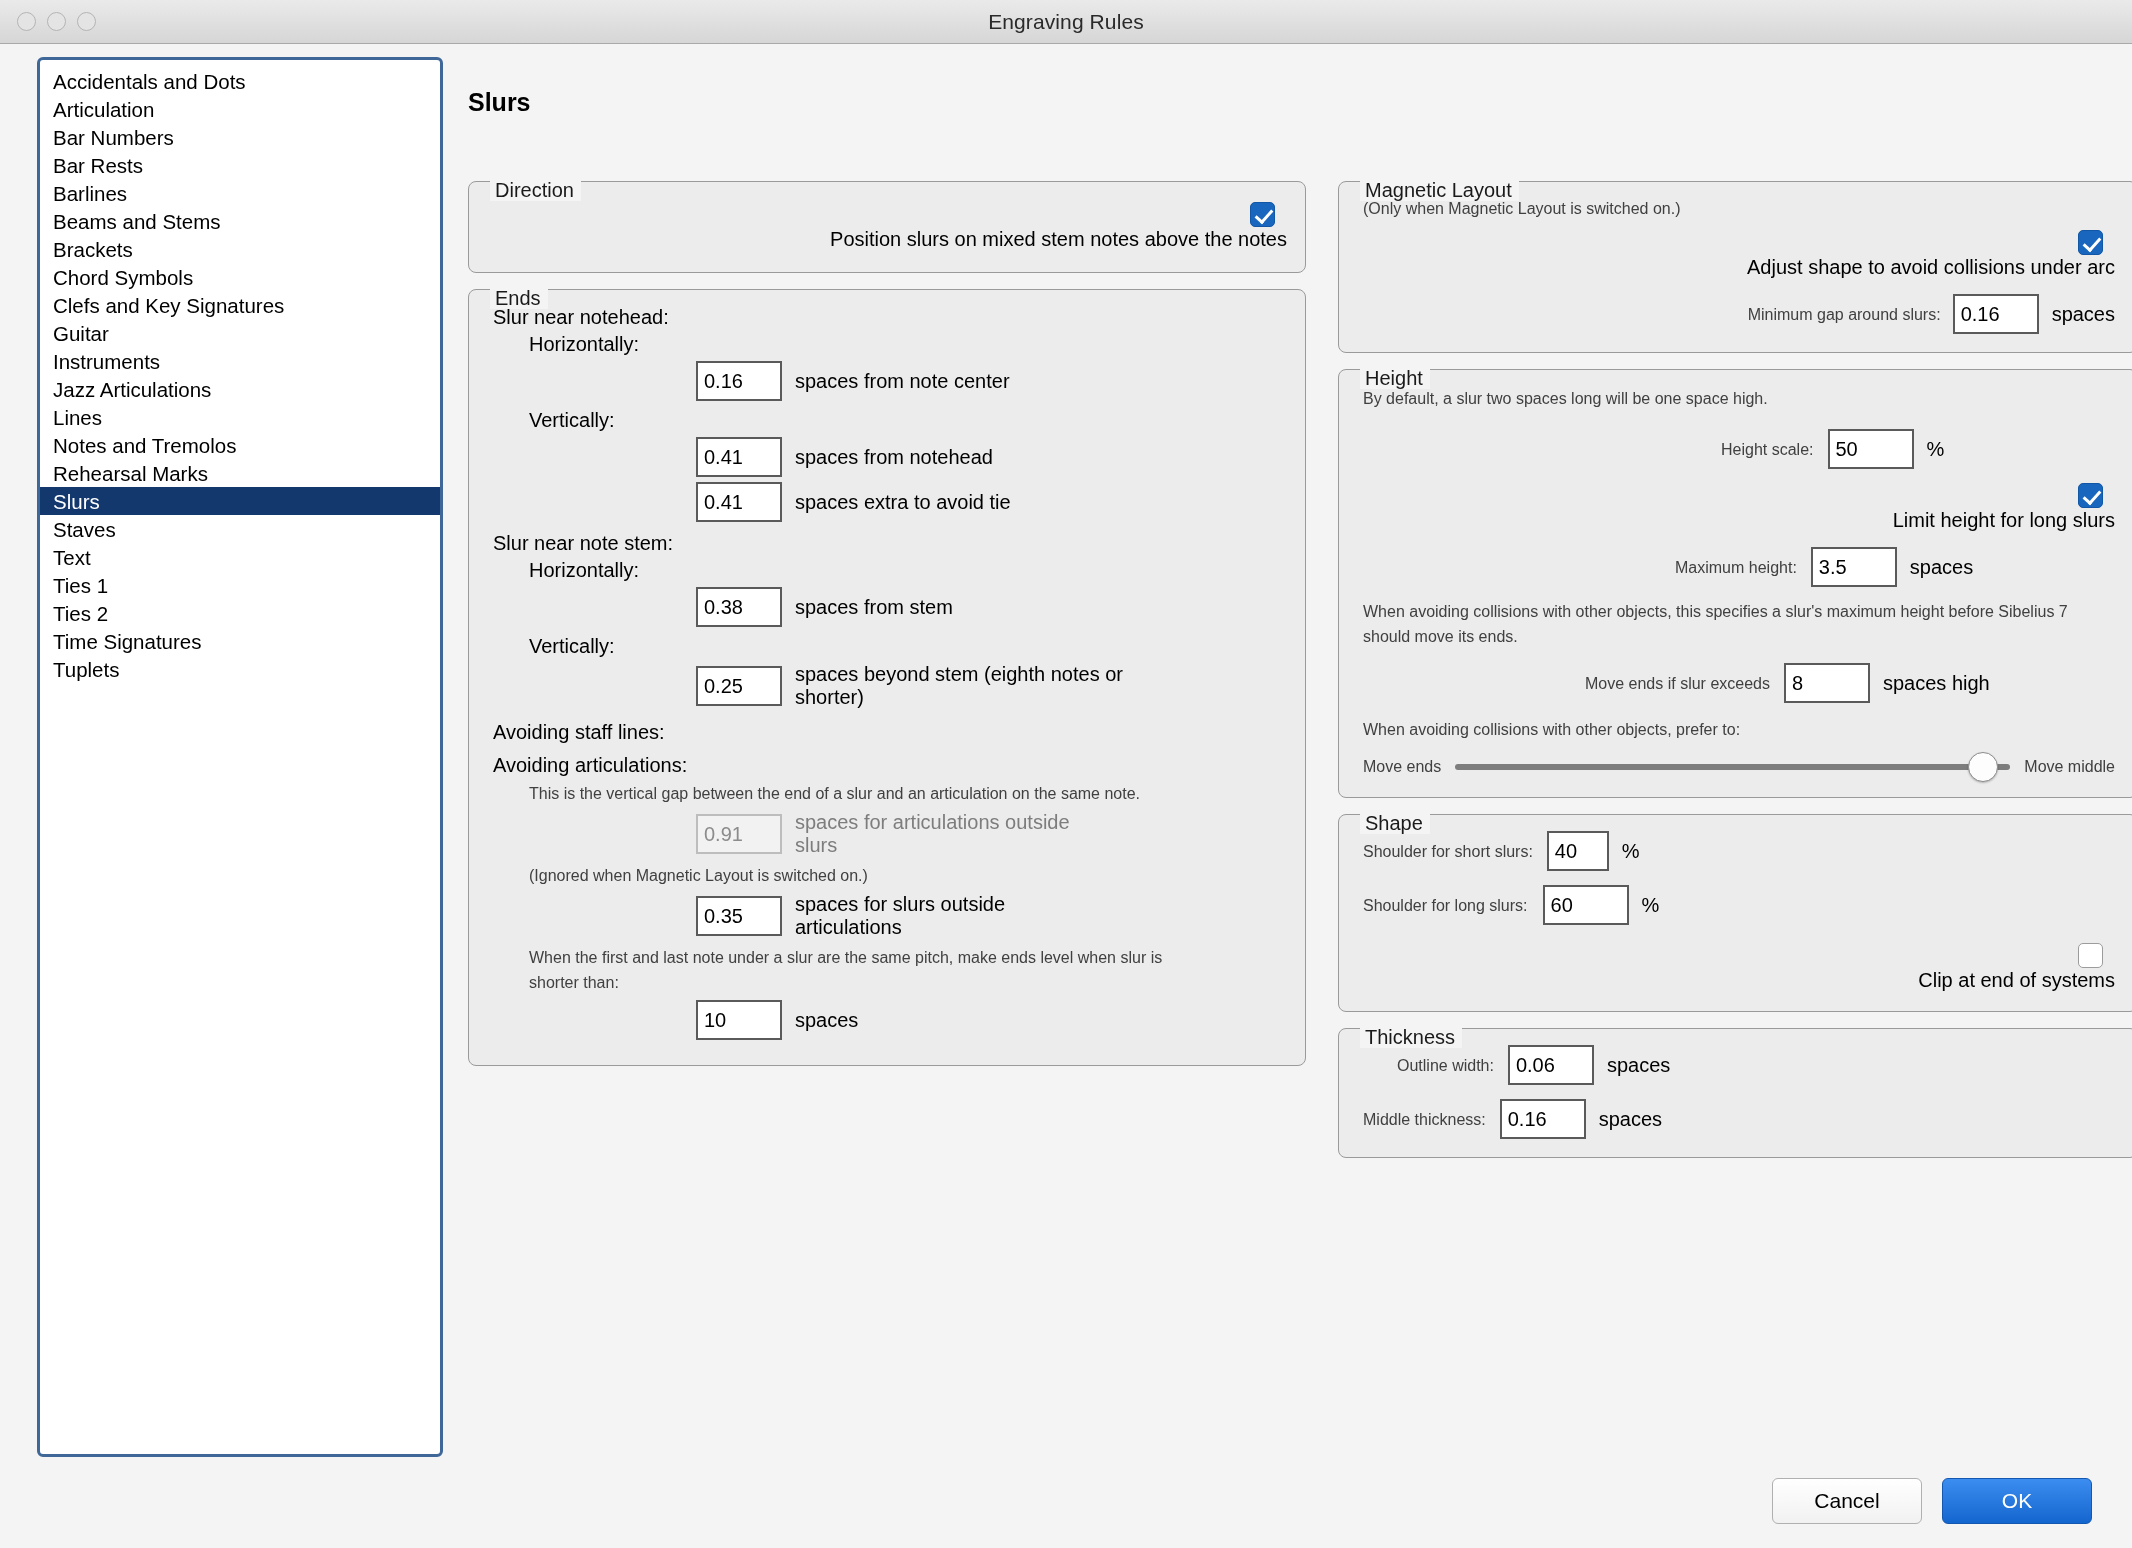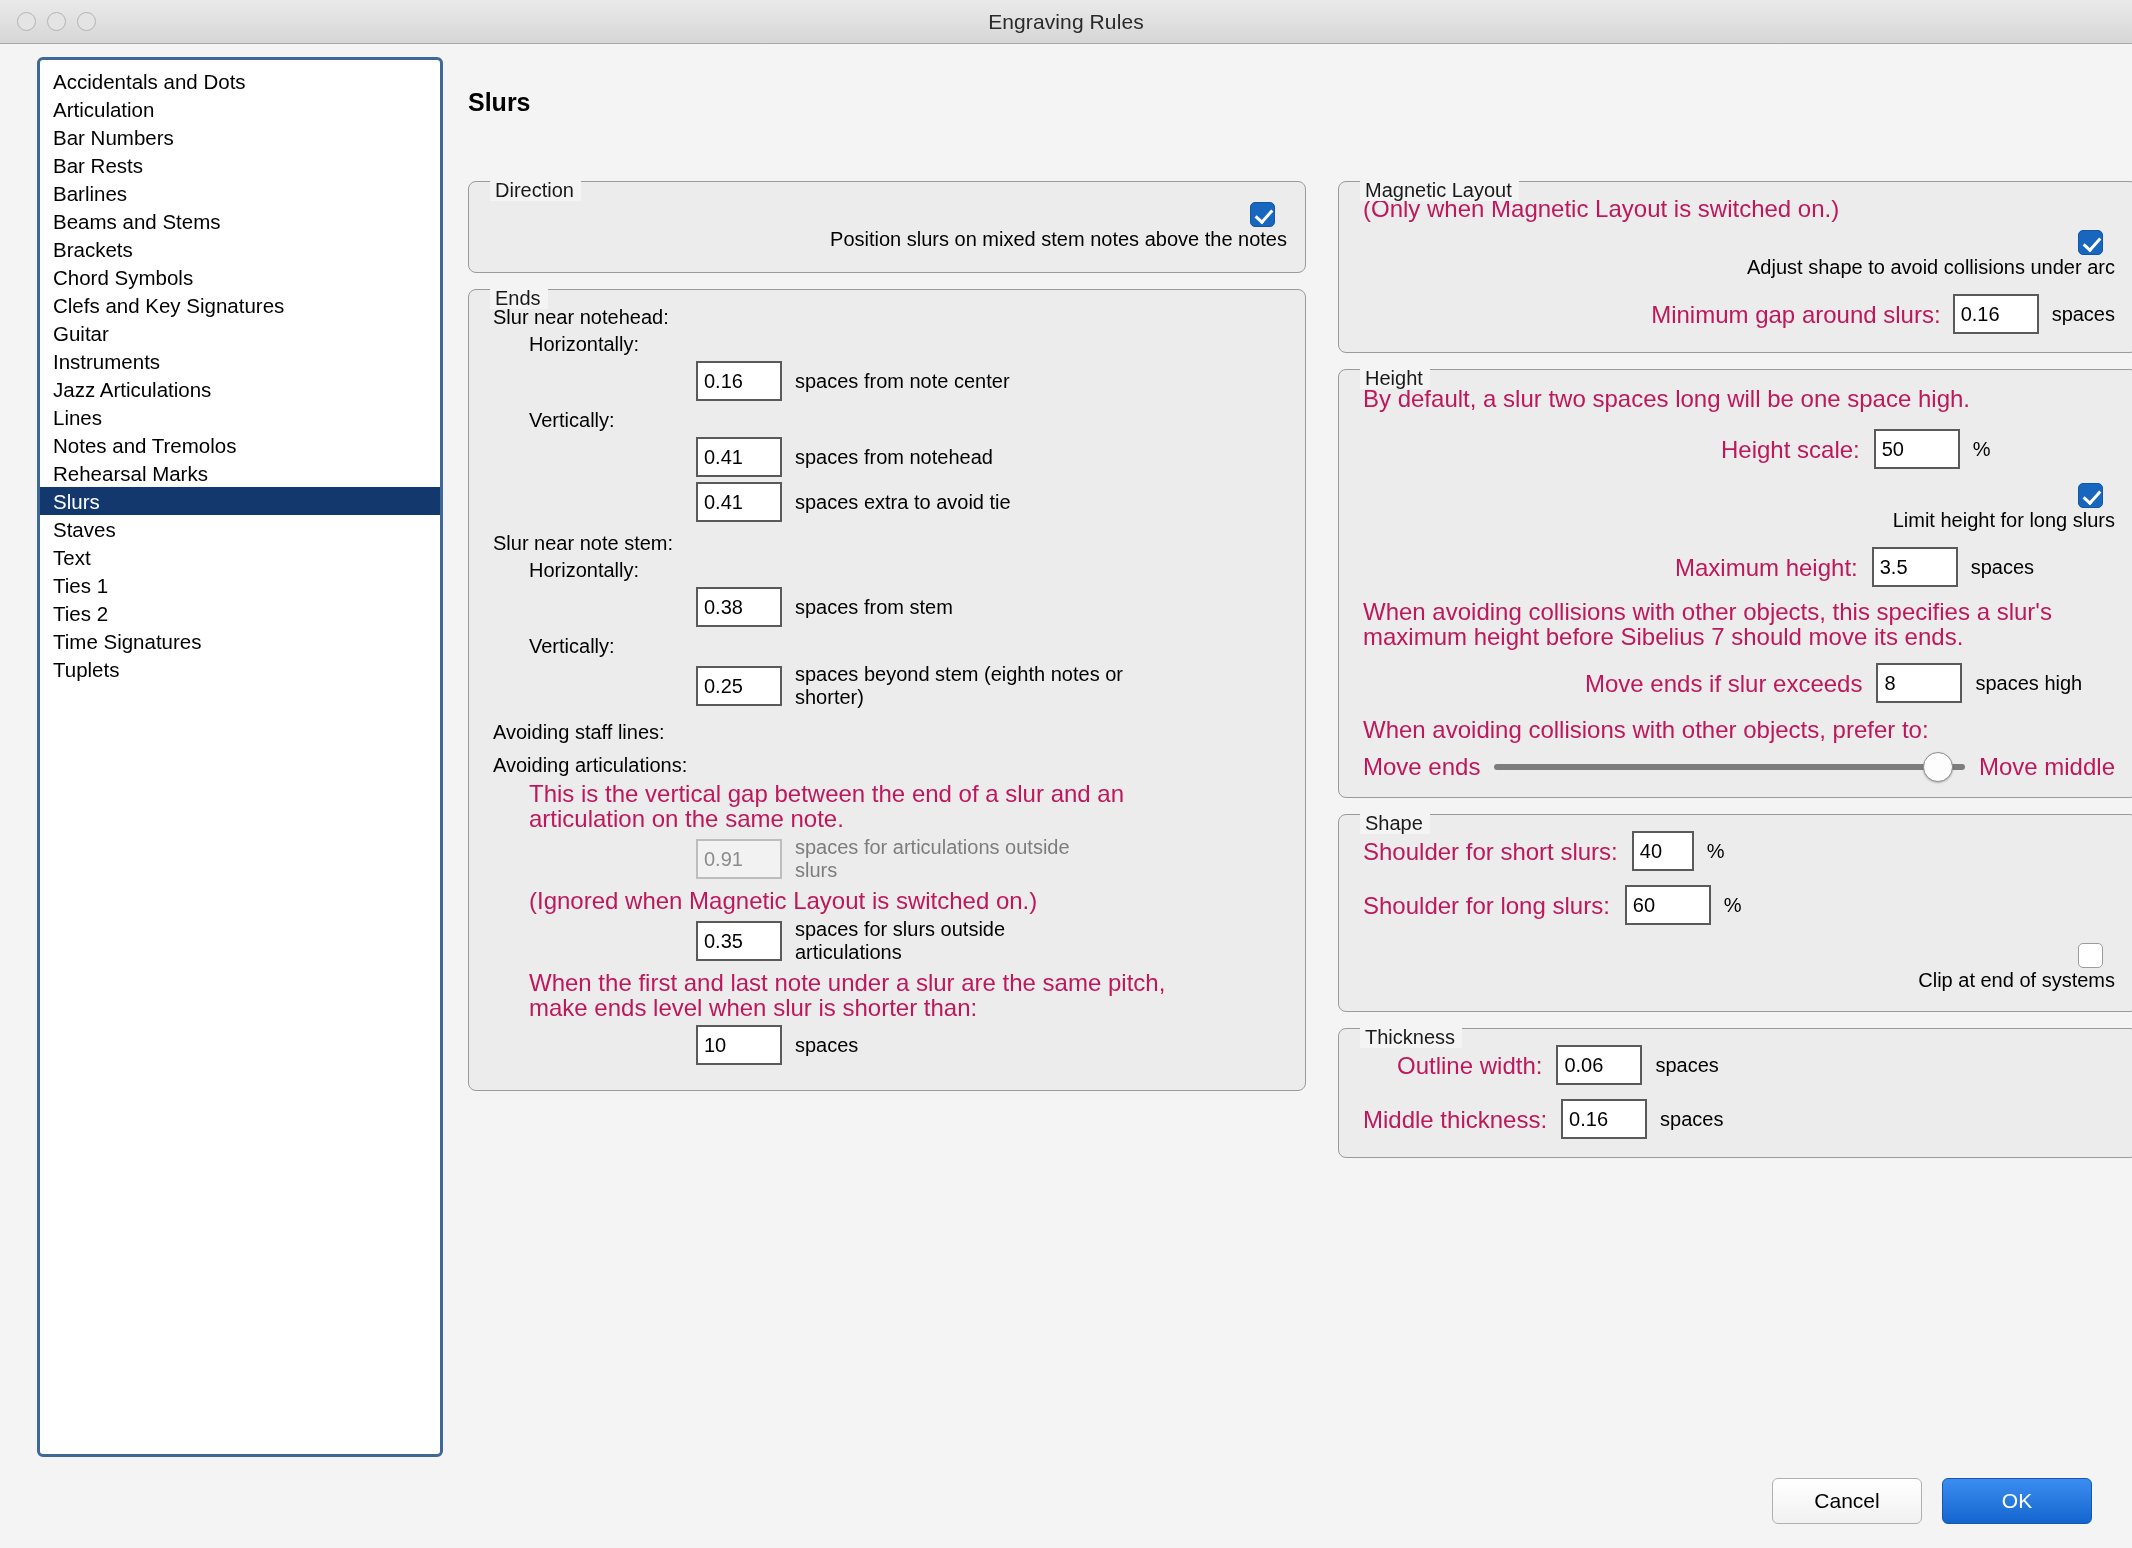--- a/index.html
+++ b/index.html
@@ -112,21 +112,21 @@
     border: 2px solid #5a5a5a;
     height: 40px;
     font-size: 20px; color: #000;
     padding: 0 6px;
     display: flex; align-items: center;
     flex: none;
   }
   .tf.disabled { border-color: #bdbdbd; color: #8c8c8c; background: #f2f2f2; }
   .unit { font-size: 20px; color: #000; margin-left: 13px; line-height: 23px; }
   .unit.disabled { color: #7d7d7d; }
-  .ptext { font-size: 24px; color: #be185d; line-height: 25px; }
+  .ptext { font-size: 16px; color: #404040; line-height: 25px; }
 
   
   .hdr { font-size: 20px; color: #000; margin: 0 0 4px 0; }
   .ind1 { margin-left: 36px; }
   .fieldrow { display: flex; align-items: center; margin: 5px 0; }
   .fieldrow .tf { margin-left: 203px; width: 86px; }
 
   
   .slider-wrap { display: flex; align-items: center; margin-top: 12px; }
   .slider-track {

